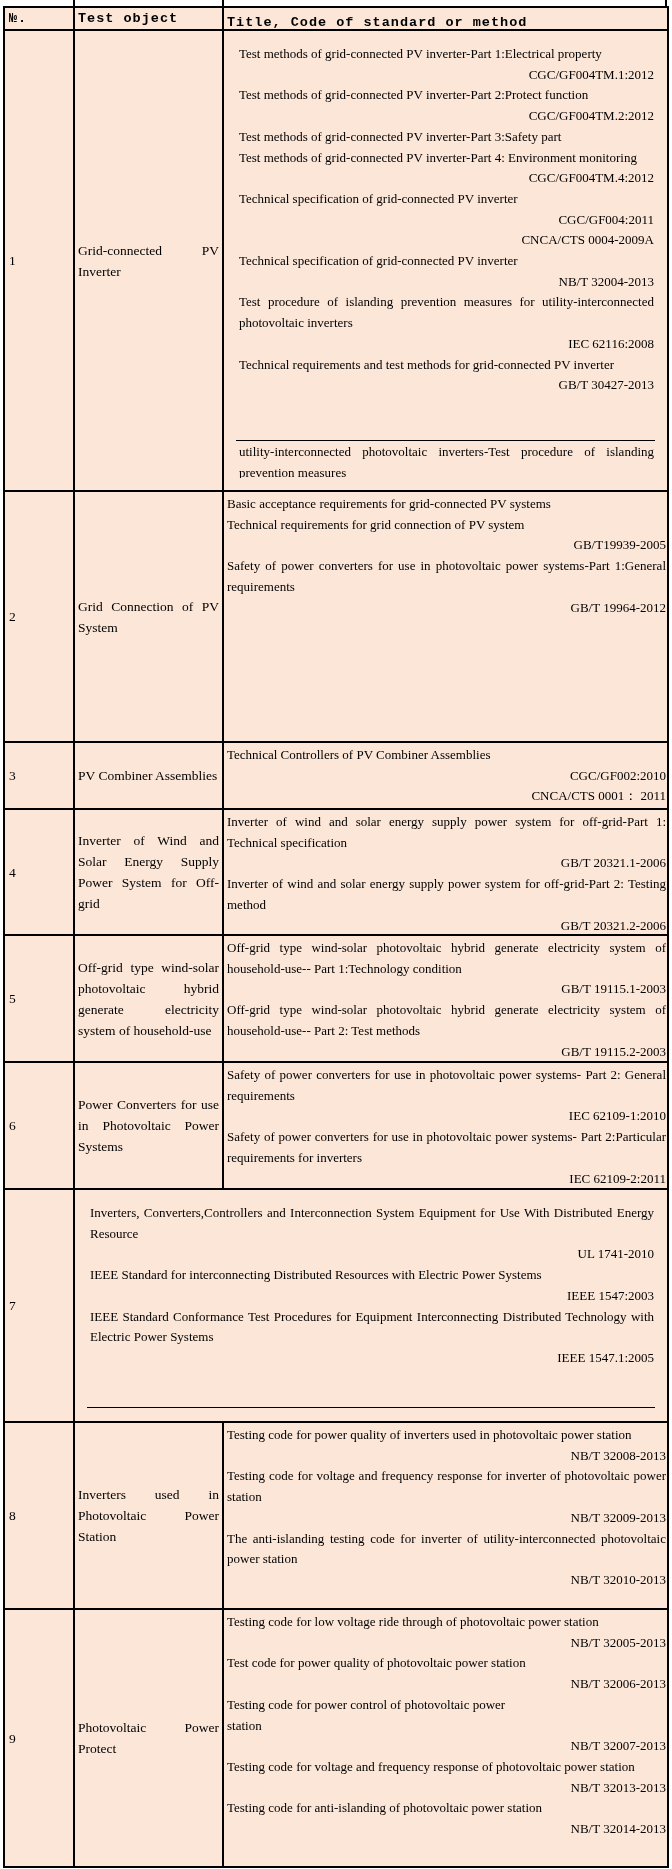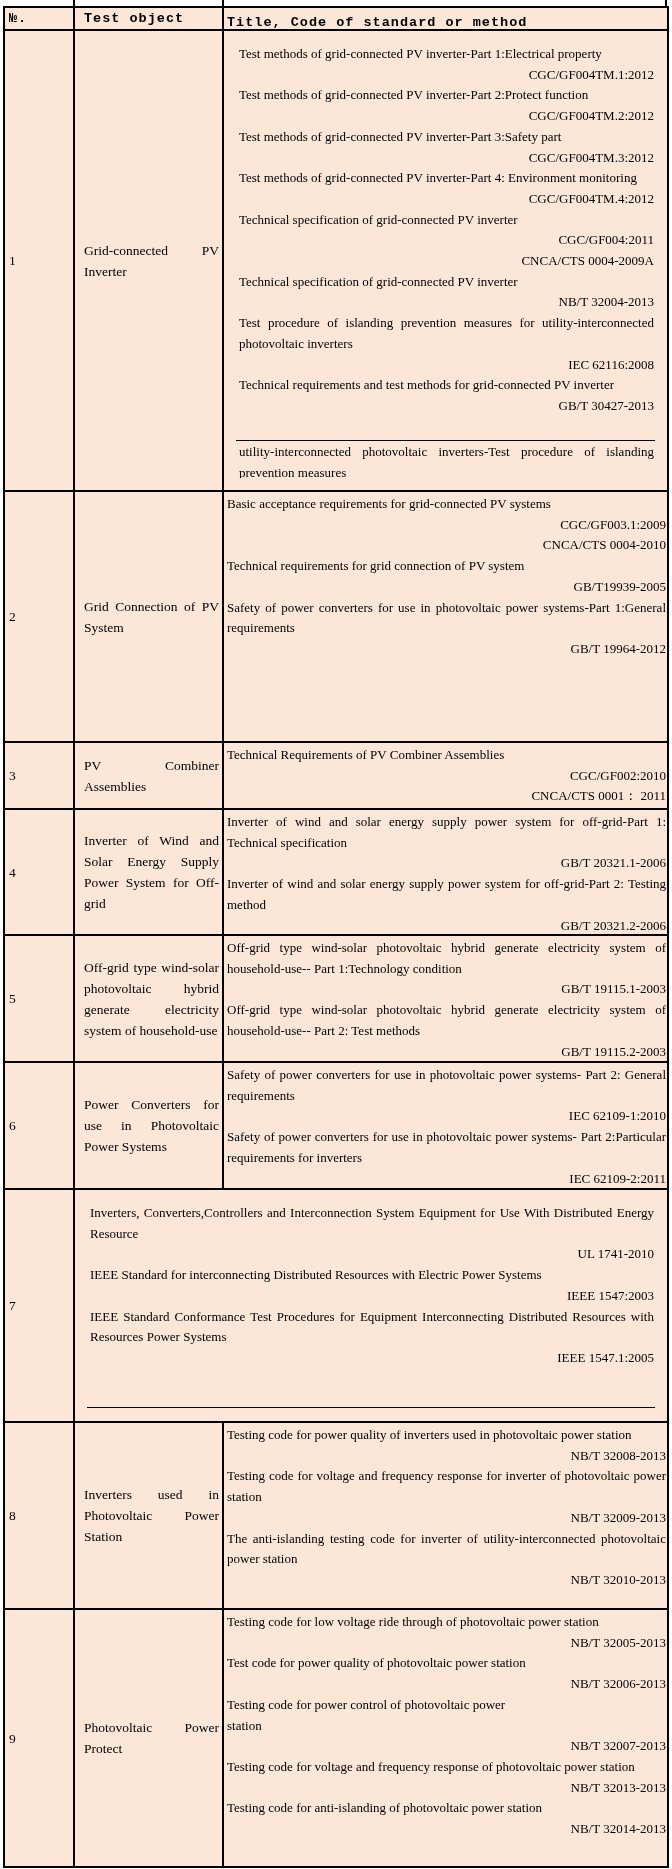--- a/index.html
+++ b/index.html
@@ -27,21 +27,21 @@
   .r1{height:461px;} .r2{height:251px;} .r3{height:67px;}
   .r4{height:126px;} .r5{height:127px;} .r6{height:127px;}
   .r7{height:233px;} .r8{height:187px;} .r9{height:256px;}
   .c1{
     width:70px;border-right:2px solid var(--border);box-sizing:border-box;
     display:flex;align-items:center;padding-left:4px;
     font-size:13.5px;line-height:21px;
   }
   .c2{
     width:149px;border-right:2px solid var(--border);box-sizing:border-box;
-    display:flex;align-items:center;padding:0 3px 0 9px;
+    display:flex;align-items:center;padding:0 3px 0 3px;
     font-size:13.5px;line-height:21px;
   }
   .c2 .obj{width:100%;text-align:justify;}
   .c3{
     flex:1;box-sizing:border-box;padding:2px 1px 0 3px;overflow:hidden;
     font-size:13px;line-height:20.7px;
   }
   .c3.split{padding:12px;display:flex;flex-direction:column;}
   .sub{box-sizing:border-box;padding:1px 1px 0 3px;overflow:hidden;}
   .s1a{height:398px;border-bottom:1px solid var(--border);}
@@ -80,21 +80,20 @@
       <div class="c2">
           <div class="obj">Grid-connected PV Inverter</div>
         </div>
       <div class="c3 split">
         <div class="sub s1a">
             <div class="st">Test methods of grid-connected PV inverter-Part 1:Electrical property</div>
             <div class="sc">CGC/GF004TM.1:2012</div>
             <div class="st">Test methods of grid-connected PV inverter-Part 2:Protect function</div>
             <div class="sc">CGC/GF004TM.2:2012</div>
             <div class="st">Test methods of grid-connected PV inverter-Part 3:Safety part</div>
-            <div class="sc">CGC/GF004TM.3:2012</div>
             <div class="st">Test methods of grid-connected PV inverter-Part 4: Environment monitoring</div>
             <div class="sc">CGC/GF004TM.4:2012</div>
             <div class="st">Technical specification of grid-connected PV inverter</div>
             <div class="sc">CGC/GF004:2011
 CNCA/CTS 0004-2009A</div>
             <div class="st">Technical specification of grid-connected PV inverter</div>
             <div class="sc">NB/T 32004-2013</div>
             <div class="st">Test procedure of islanding prevention measures for utility-interconnected photovoltaic inverters</div>
             <div class="sc">IEC 62116:2008</div>
             <div class="st">Technical requirements and test methods for grid-connected PV inverter</div>
@@ -109,38 +108,36 @@
 
     <div class="tr r2">
       <div class="c1">
           <span>2</span>
         </div>
       <div class="c2">
           <div class="obj">Grid Connection of PV System</div>
         </div>
       <div class="c3">
           <div class="st">Basic acceptance requirements for grid-connected PV systems</div>
-          <div class="sc">CGC/GF003.1:2009
-CNCA/CTS 0004-2010</div>
           <div class="st">Technical requirements for grid connection of PV system</div>
           <div class="sc">GB/T19939-2005</div>
           <div class="st">Safety of power converters for use in photovoltaic power systems-Part 1:General requirements</div>
           <div class="sc">GB/T 19964-2012</div>
         </div>
     </div>
 
     <div class="tr r3">
       <div class="c1">
           <span>3</span>
         </div>
       <div class="c2">
           <div class="obj">PV Combiner Assemblies</div>
         </div>
       <div class="c3">
-          <div class="st">Technical Requirements of PV Combiner Assemblies</div>
+          <div class="st">Technical Controllers of PV Combiner Assemblies</div>
           <div class="sc">CGC/GF002:2010
 CNCA/CTS 0001： 2011</div>
         </div>
     </div>
 
     <div class="tr r4">
       <div class="c1">
           <span>4</span>
         </div>
       <div class="c2">
@@ -187,21 +184,21 @@
     <div class="tr r7">
       <div class="c1">
           <span>7</span>
         </div>
       <div class="c3 split">
         <div class="sub s7a">
             <div class="st">Inverters, Converters,Controllers and Interconnection System Equipment for Use With Distributed Energy Resource</div>
             <div class="sc">UL 1741-2010</div>
             <div class="st">IEEE Standard for interconnecting Distributed Resources with Electric Power Systems</div>
             <div class="sc">IEEE 1547:2003</div>
-            <div class="st">IEEE Standard Conformance Test Procedures for Equipment Interconnecting Distributed Resources with Resources Power Systems</div>
+            <div class="st">IEEE Standard Conformance Test Procedures for Equipment Interconnecting Distributed Technology with Electric Power Systems</div>
             <div class="sc">IEEE 1547.1:2005</div>
           </div>
         <div class="sub sgrow">
             <div class="st">Technical rule for distributed resources connected to distribution network.</div>
             <div class="sc">NB/T 32015-2013</div>
           </div>
       </div>
     </div>
 
     <div class="tr r8">

